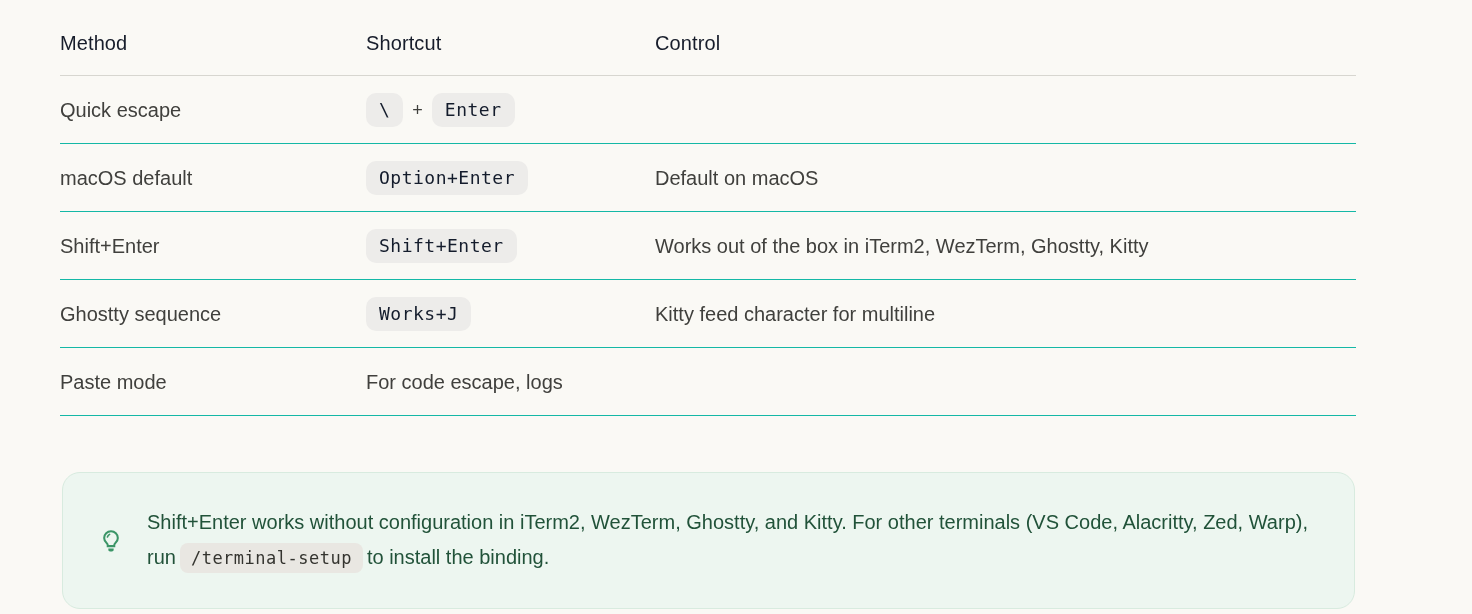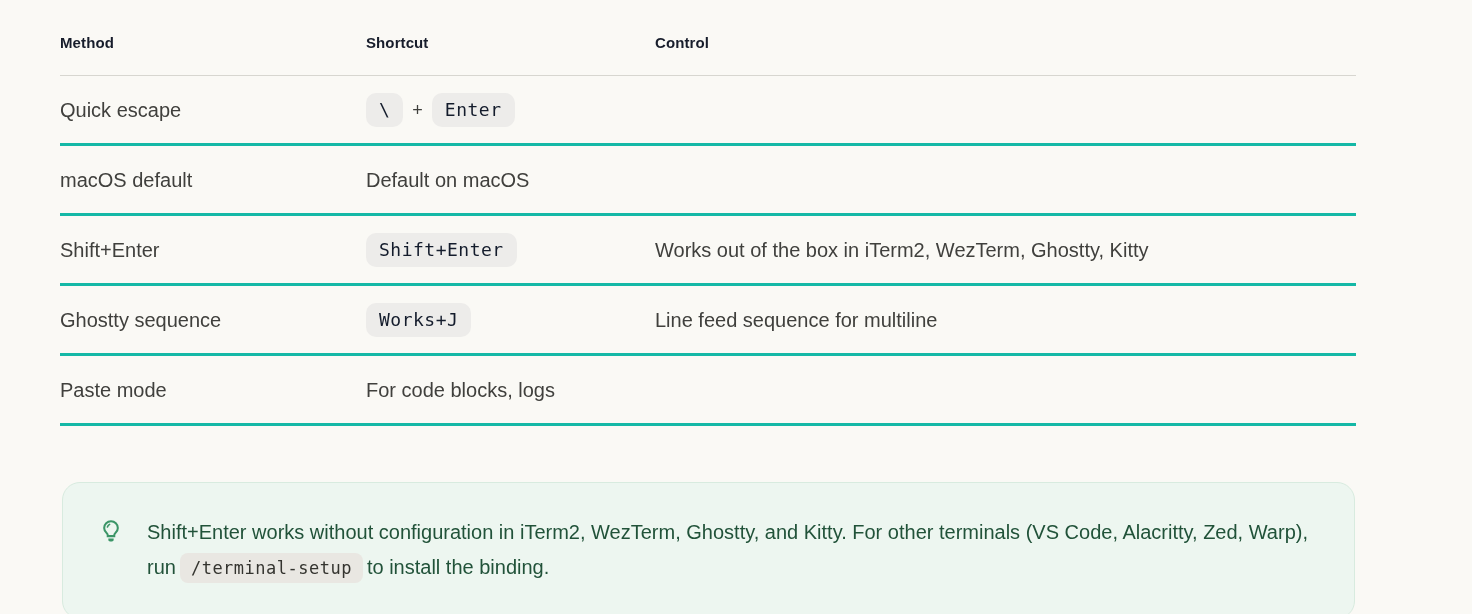--- a/index.html
+++ b/index.html
@@ -20,32 +20,32 @@
     width: 1296px;
   }
   .thead {
     display: grid;
     grid-template-columns: 306px 289px 1fr;
     padding-top: 30px;
     padding-bottom: 19px;
     border-bottom: 1px solid #D7D6D0;
   }
   .hcell {
-    font-size: 15px;
-    font-weight: 700;
+    font-size: 20px;
+    font-weight: 400;
     color: #171D2B;
     line-height: 26px;
     letter-spacing: 0.1px;
   }
   .row {
     display: grid;
     grid-template-columns: 306px 289px 1fr;
     align-items: center;
     height: 67px;
-    border-bottom: 3px solid #14b8a6;
+    border-bottom: 1px solid #14b8a6;
     font-size: 20px;
     color: #40403D;
   }
   .cell { line-height: 26px; }
   .shortcut { display: flex; align-items: center; }
   kbd {
     display: inline-block;
     background: #EDECEA;
     color: #141C2C;
     font-family: "DejaVu Sans Mono", monospace;
@@ -65,21 +65,21 @@
   .callout {
     margin-top: 56px;
     margin-left: 2px;
     width: 1293px;
     box-sizing: border-box;
     background: #EDF6F0;
     border: 1px solid #D8EBDF;
     border-radius: 18px;
     padding: 32px 36px 32px 35px;
     display: flex;
-    align-items: flex-start;
+    align-items: center;
     gap: 23px;
   }
   .bulb {
     flex: 0 0 auto;
     width: 26px;
     height: 28px;
     margin-top: 3px;
   }
   .callout-text {
     margin: 0;
@@ -114,39 +114,42 @@
         <div class="row">
           <div class="cell method">Quick escape</div>
           <div class="cell shortcut">
             <kbd>\</kbd>
             <span class="joiner">+</span>
             <kbd>Enter</kbd>
           </div>
         </div>
         <div class="row">
           <div class="cell method">macOS default</div>
+          <div class="cell shortcut">
+            <kbd>Option+Enter</kbd>
+          </div>
           <div class="cell context">Default on macOS</div>
         </div>
         <div class="row">
           <div class="cell method">Shift+Enter</div>
           <div class="cell shortcut">
             <kbd>Shift+Enter</kbd>
           </div>
           <div class="cell context">Works out of the box in iTerm2, WezTerm, Ghostty, Kitty</div>
         </div>
         <div class="row">
           <div class="cell method">Ghostty sequence</div>
           <div class="cell shortcut">
             <kbd>Works+J</kbd>
           </div>
-          <div class="cell context">Line feed sequence for multiline</div>
+          <div class="cell context">Kitty feed character for multiline</div>
         </div>
         <div class="row">
           <div class="cell method">Paste mode</div>
-          <div class="cell context">For code blocks, logs</div>
+          <div class="cell context">For code escape, logs</div>
         </div>
       </div>
   </div>
 
   <div class="callout">
     <span class="bulb">
       <svg width="26" height="28" viewBox="0 0 24 25" fill="none" xmlns="http://www.w3.org/2000/svg">
         <path d="M12 2.6c-3.5 0-6.3 2.77-6.3 6.15 0 1.93.93 3.56 2.25 4.7.62.53 1.05 1.23 1.05 2v.85h6v-.85c0-.77.43-1.47 1.05-2 1.32-1.14 2.25-2.77 2.25-4.7 0-3.38-2.8-6.15-6.3-6.15Z" stroke="#3B9567" stroke-width="1.9"></path>
         <path d="M9.55 18.5h4.9v1.1c0 .88-.72 1.6-1.6 1.6h-1.7c-.88 0-1.6-.72-1.6-1.6v-1.1Z" fill="#3B9567"></path>
         <path d="M8.7 7.9c.32-1.05 1.05-1.92 2-2.45" stroke="#3B9567" stroke-width="1.5" stroke-linecap="round"></path>

